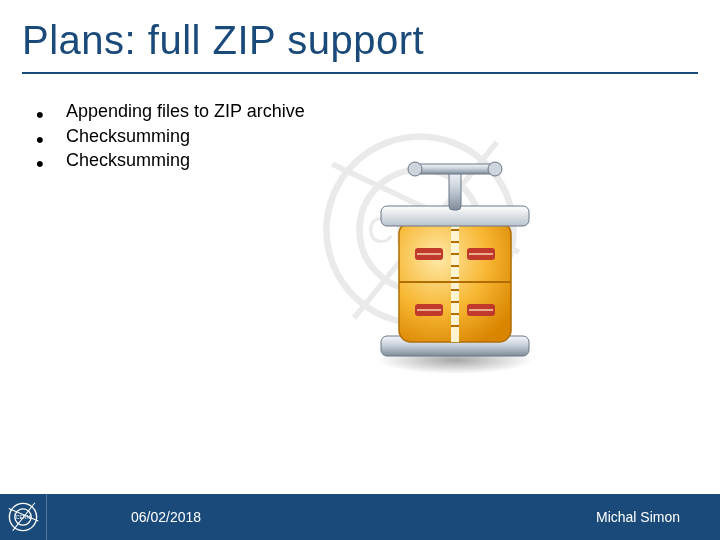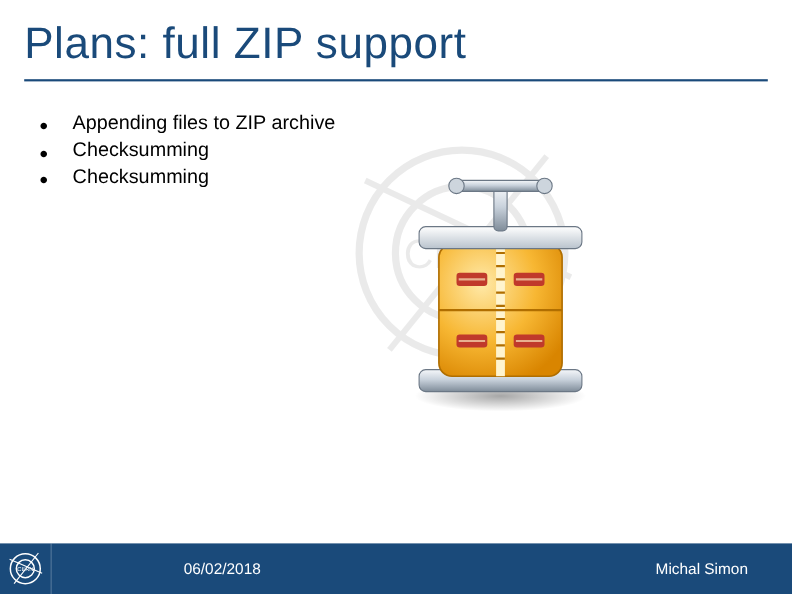--- a/index.html
+++ b/index.html
@@ -98,21 +98,21 @@
   .footer .logo {
     width: 46px;
     height: 46px;
     display: flex;
     align-items: center;
     justify-content: center;
     border-right: 1px solid rgba(255,255,255,0.25);
   }
   .footer .date {
     flex: 0 0 auto;
-    margin-left: 120px;
+    margin-left: 84px;
   }
   .footer .author {
     margin-left: auto;
     margin-right: 40px;
   }
 </style>
 </head>
 <body>
 
 <div class="slide">

